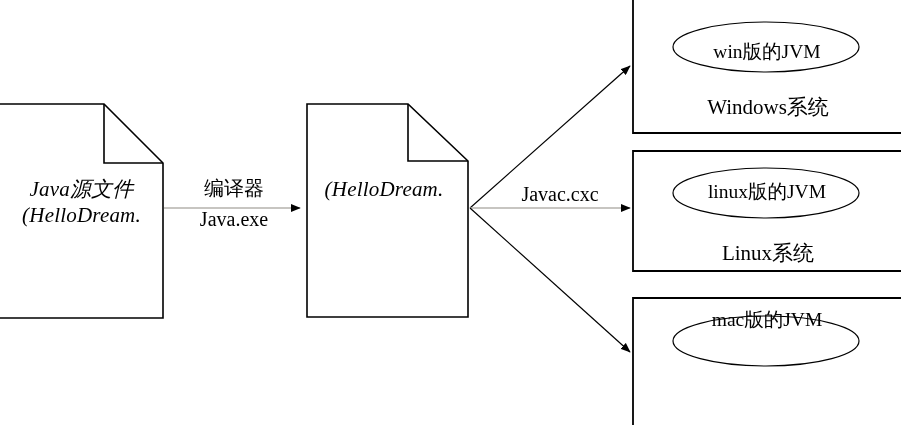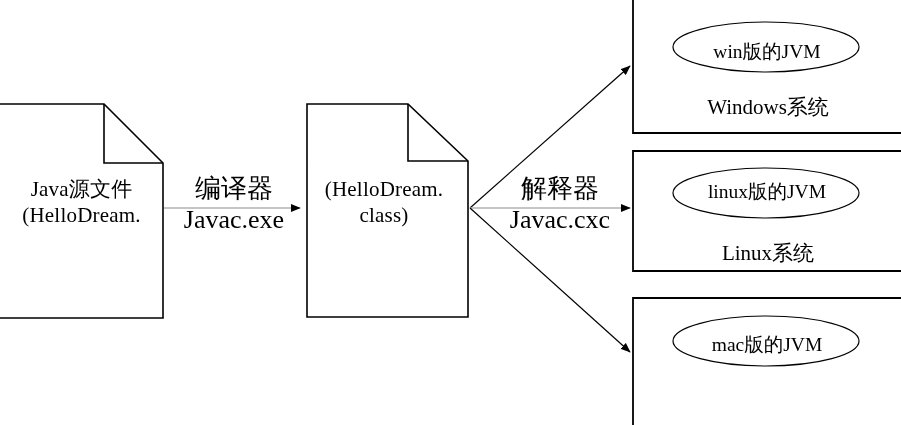--- a/index.html
+++ b/index.html
@@ -27,43 +27,44 @@
     position: absolute;
     color: #000000;
     white-space: nowrap;
     text-align: center;
     font-family: "Liberation Serif", "DejaVu Serif", serif;
   }
   .doc-label {
     font-size: 21px;
     line-height: 26px;
     letter-spacing: 0.2px;
+    font-style: italic;
   }
   .edge-label {
-    font-size: 26px;
+    font-size: 20px;
     line-height: 25px;
   }
   .os-label {
     font-size: 21px;
     line-height: 26px;
     text-align: center;
   }
   .jvm-label {
     font-size: 19.5px;
     line-height: 24px;
   }
   .l1 { left: 0px;   top: 176px; width: 163px; }
   .l2 { left: 300px; top: 176px; width: 168px; }
   .e1 { left: 170px; top: 176px; width: 128px; }
   .e2 { left: 500px; top: 176px; width: 120px; }
   .b1-jvm { left: 673px; top: 40px;  width: 188px; }
   .b1-os  { left: 650px; top: 94px;  width: 236px; }
   .b2-jvm { left: 673px; top: 180px; width: 188px; }
   .b2-os  { left: 650px; top: 240px; width: 236px; }
-  .b3-jvm { left: 673px; top: 333px; width: 188px; font-family: Liberation Serif, serif; }
+  .b3-jvm { left: 673px; top: 308px; width: 188px; font-family: Liberation Serif, serif; }
   .b3-os  { left: 650px; top: 385px; width: 236px; }
 </style>
 </head>
 <body>
 
 <div id="canvas">
 
   <svg class="layer" viewBox="0 0 901 425">
     <defs>
       <marker id="arrowhead" markerWidth="10" markerHeight="8" refX="9.2" refY="4" orient="auto" markerUnits="userSpaceOnUse">
@@ -96,30 +97,28 @@
   </svg>
 
   <div class="txt doc-label l1">
     <div>Java源文件</div>
     <div>(HelloDream.</div>
   </div>
 
   <div class="txt edge-label e1">
     <div>编译器</div>
     <div style="height:6px"></div>
-    <div>Javac.exe</div>
+    <div>Java.exe</div>
   </div>
 
   <div class="txt doc-label l2">
     <div>(HelloDream.</div>
-    <div>class)</div>
   </div>
 
   <div class="txt edge-label e2">
-    <div>解释器</div>
     <div style="height:6px"></div>
     <div>Javac.cxc</div>
   </div>
 
   <div class="txt jvm-label b1-jvm">win版的JVM</div>
   <div class="txt os-label b1-os">Windows系统</div>
 
   <div class="txt jvm-label b2-jvm">linux版的JVM</div>
   <div class="txt os-label b2-os">Linux系统</div>
 

